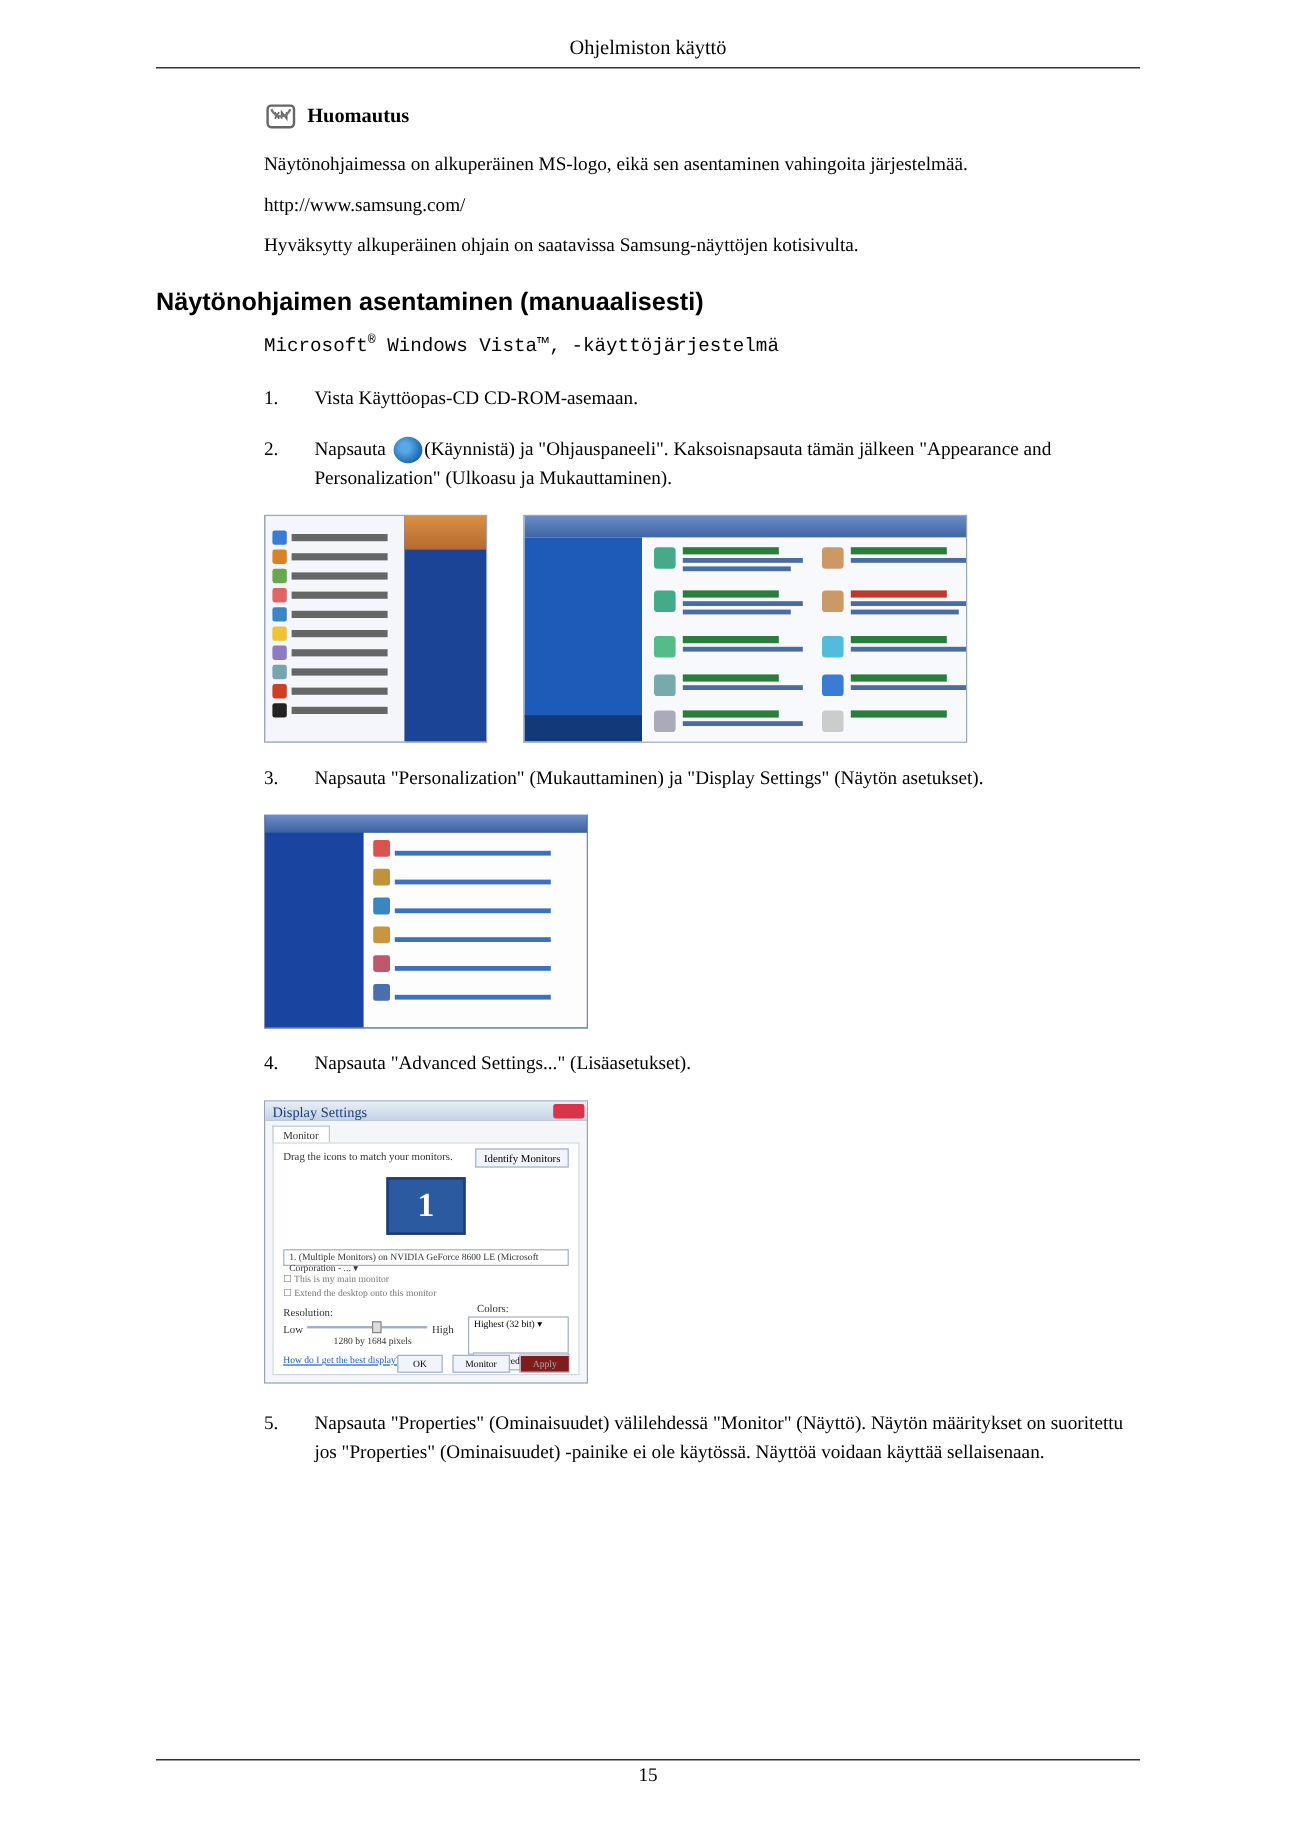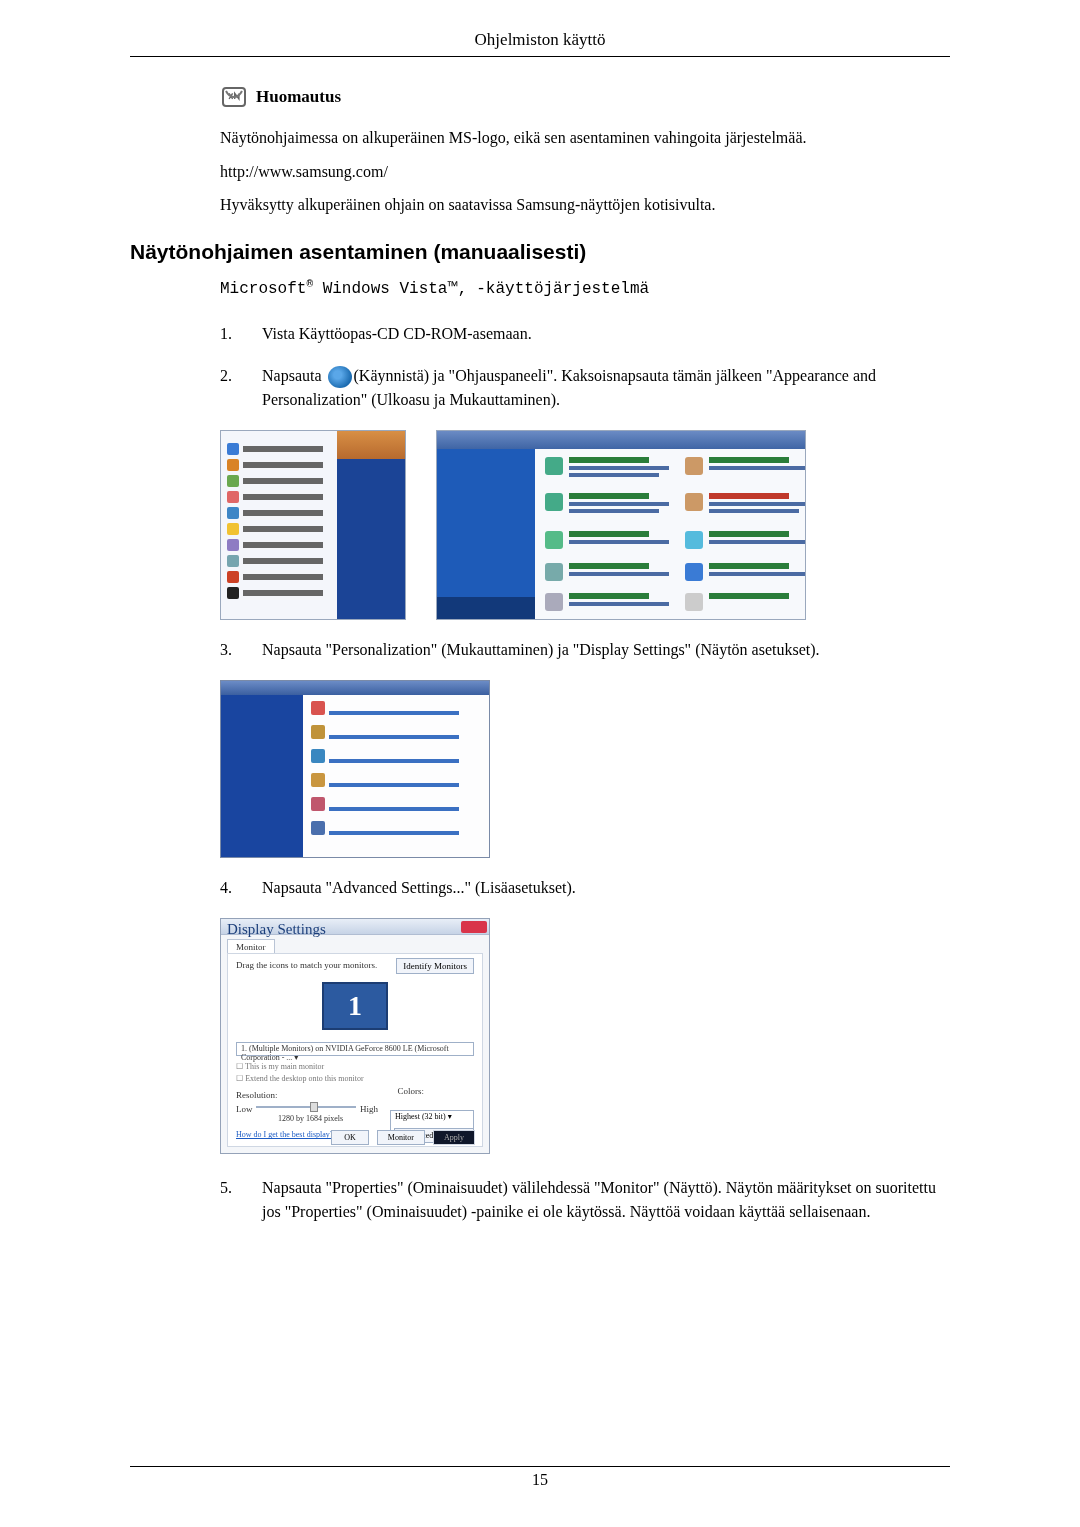--- a/index.html
+++ b/index.html
@@ -142,33 +142,33 @@
     .ss3 .main .blk .bic { width:14px; height:14px; display:inline-block; vertical-align:top; border-radius:2px;}
     .ss3 .main .blk .bt { display:inline-block; width:130px; height:4px; background:#3b70c2; margin-left:4px;}
     .ss4 {
       width: 270px; height: 236px;
       border: 1px solid #94a2b8; background:#f4f6f9;
       position: relative;
       margin-bottom: 22px;
     }
     .ss4 .tb { position:absolute; left:0; top:0; right:0; height:16px; background:linear-gradient(180deg,#e8eef7,#c6d3e6); border-bottom:1px solid #b0bdd2;}
     .ss4 .tb .red { position:absolute; right:2px; top:2px; width:26px; height:12px; background:#d9344a; border-radius:2px;}
-    .ss4 .tb .ttl { position:absolute; left:6px; top:2px; font-size:15px; color:#1b3e7a;}
+    .ss4 .tb .ttl { position:absolute; left:6px; top:2px; font-size:12px; color:#1b3e7a;}
     .ss4 .tab { position:absolute; left:6px; top:20px; font-size:9px; color:#333; padding:2px 8px; background:#fff; border:1px solid #b9c4d5; border-bottom:none;}
     .ss4 .panel { position:absolute; left:6px; right:6px; top:34px; bottom:6px; background:#fff; border:1px solid #cfd7e3;}
     .ss4 .drag-lbl { position:absolute; left:8px; top:6px; font-size:9px; color:#333;}
     .ss4 .idbtn { position:absolute; right:8px; top:4px; font-size:9px; padding:2px 6px; border:1px solid #9fb0c8; background:#f1f4fa;}
     .ss4 .monbox { position:absolute; left:50%; top:28px; transform:translateX(-50%); width:66px; height:48px; background:#2c5aa0; color:#fff; display:flex; align-items:center; justify-content:center; font-size:28px; font-weight:bold; border:2px solid #1c3d73;}
     .ss4 .combo { position:absolute; left:8px; right:8px; top:88px; height:14px; border:1px solid #9fb0c8; background:#fff; font-size:8px; padding:1px 4px; color:#333;}
     .ss4 .chk { position:absolute; left:8px; font-size:8px; color:#777;}
     .ss4 .lbl2 { position:absolute; font-size:9px; color:#333;}
     .ss4 .slider { position:absolute; left:28px; top:148px; width:100px; height:10px;}
     .ss4 .slider .track { position:absolute; top:4px; left:0; right:0; height:2px; background:#9fb0c8;}
     .ss4 .slider .thumb { position:absolute; left:54px; top:0; width:8px; height:10px; background:#ddd; border:1px solid #888;}
-    .ss4 .combo2 { position:absolute; right:8px; top:156px; width:84px; height:32px; border:1px solid #9fb0c8; background:#fff; font-size:8px; padding:1px 4px;}
+    .ss4 .combo2 { position:absolute; right:8px; top:144px; width:84px; height:32px; border:1px solid #9fb0c8; background:#fff; font-size:8px; padding:1px 4px;}
     .ss4 .link { position:absolute; left:8px; top:176px; font-size:8px; color:#1b5bc4; text-decoration:underline;}
     .ss4 .advbtn { position:absolute; right:8px; top:174px; font-size:8px; padding:2px 6px; border:1px solid #9fb0c8; background:#f1f4fa;}
     .ss4 .btnrow { position:absolute; right:8px; bottom:4px; display:flex; gap:6px;}
     .ss4 .reslabel { position:absolute; left:50px; top:160px; font-size:8px; color:#333;}
     .footer {
       position: absolute;
       bottom: 38px;
       left: 130px;
       right: 130px;
       text-align: center;
@@ -395,21 +395,21 @@
         <div class="reslabel">1280 by 1684 pixels</div>
         <div class="lbl2" style="right:58px; top:132px;">Colors:</div>
         <div class="combo2">Highest (32 bit)    ▾</div>
         <div class="link">How do I get the best display?</div>
         <div class="advbtn">Advanced Settings...</div>
       </div>
       <div class="btnrow" style="bottom:-18px; right:10px; position:absolute;"></div>
       <div style="position:absolute; right:14px; bottom:8px; display:flex; gap:8px;">
         <div class="b" style="font-size:8px; padding:2px 12px; border:1px solid #9fb0c8; background:#f1f4fa;margin-left:39px;">OK</div>
         <div class="b" style="font-size:8px; padding:2px 10px; border:1px solid #9fb0c8; background:#f1f4fa;">Monitor</div>
-        <div class="b" style="font-size:8px; padding:2px 10px; border:1px solid #cfd6e2; background:#0f172a; color:#aaa;">Apply</div>
+        <div class="b" style="font-size:8px; padding:2px 10px; border:1px solid #cfd6e2; background:#7f1d1d; color:#aaa;">Apply</div>
       </div>
     </div>
 
     <div class="step">
       <div class="step-num">5.</div>
       <div class="step-body">Napsauta "Properties" (Ominaisuudet) välilehdessä "Monitor" (Näyttö). Näytön määritykset on suoritettu jos "Properties" (Ominaisuudet) -painike ei ole käytössä. Näyttöä voidaan käyttää sellaisenaan.</div>
     </div>
 
   </div>
 </div>

